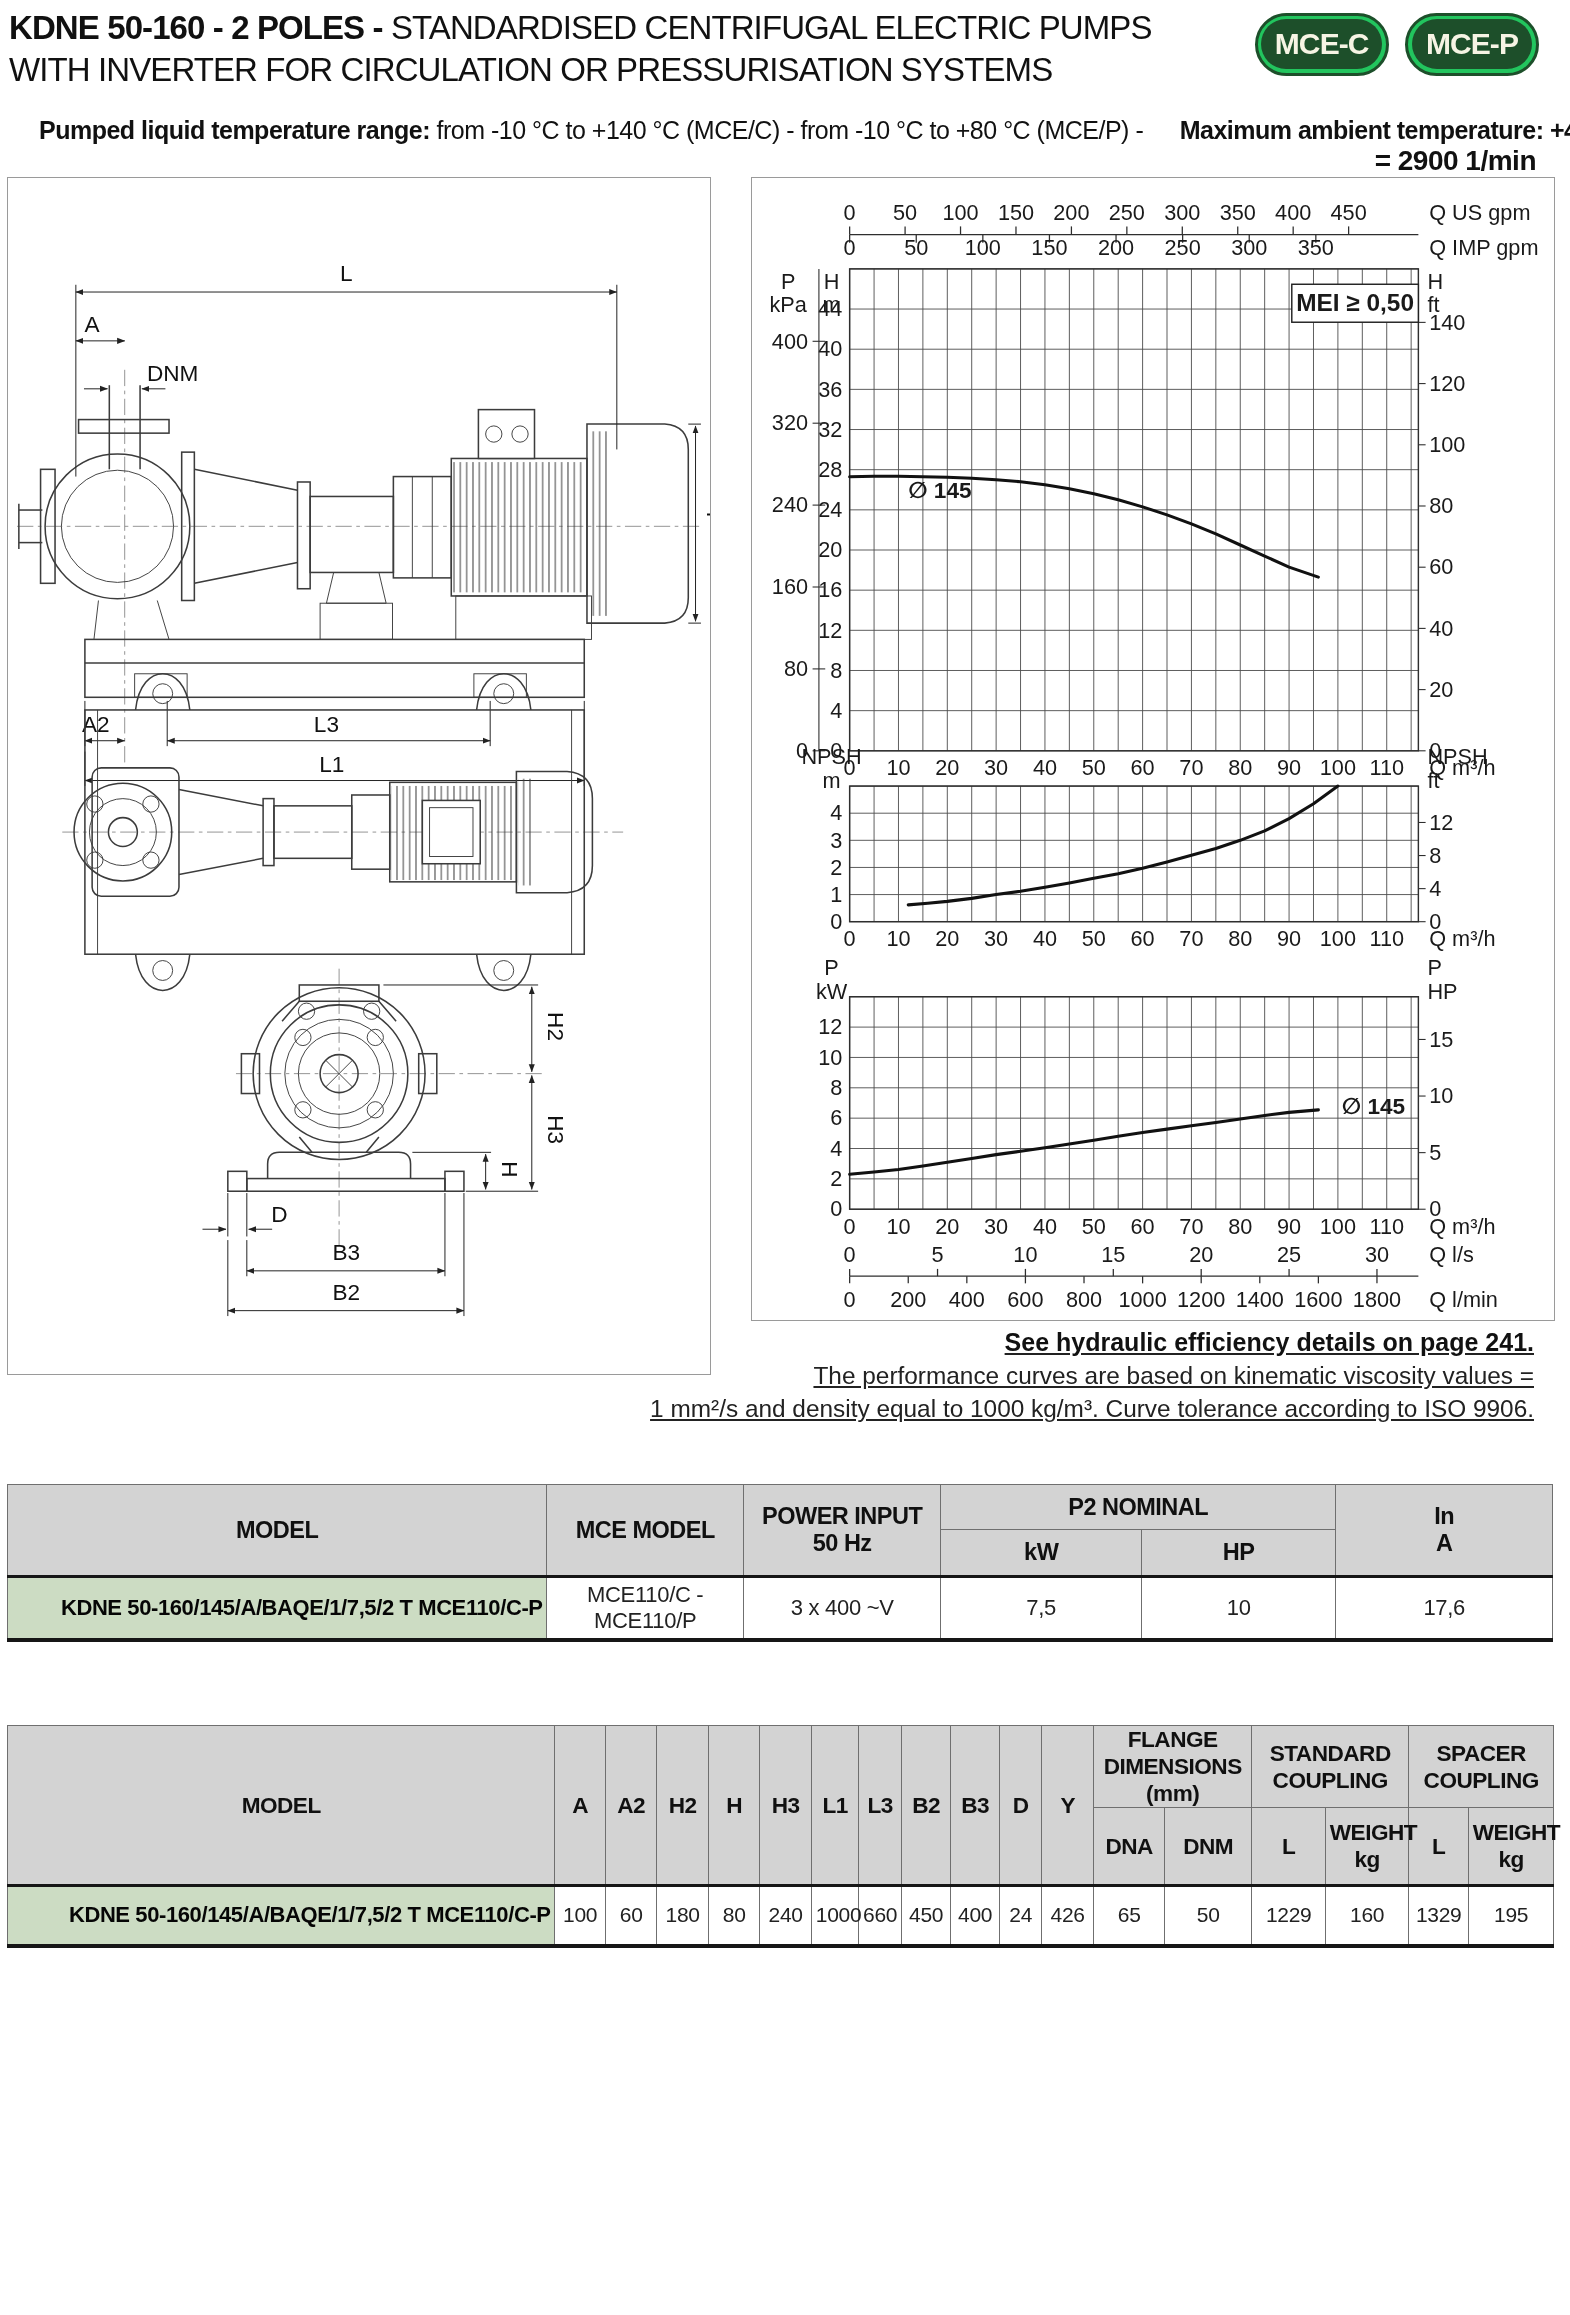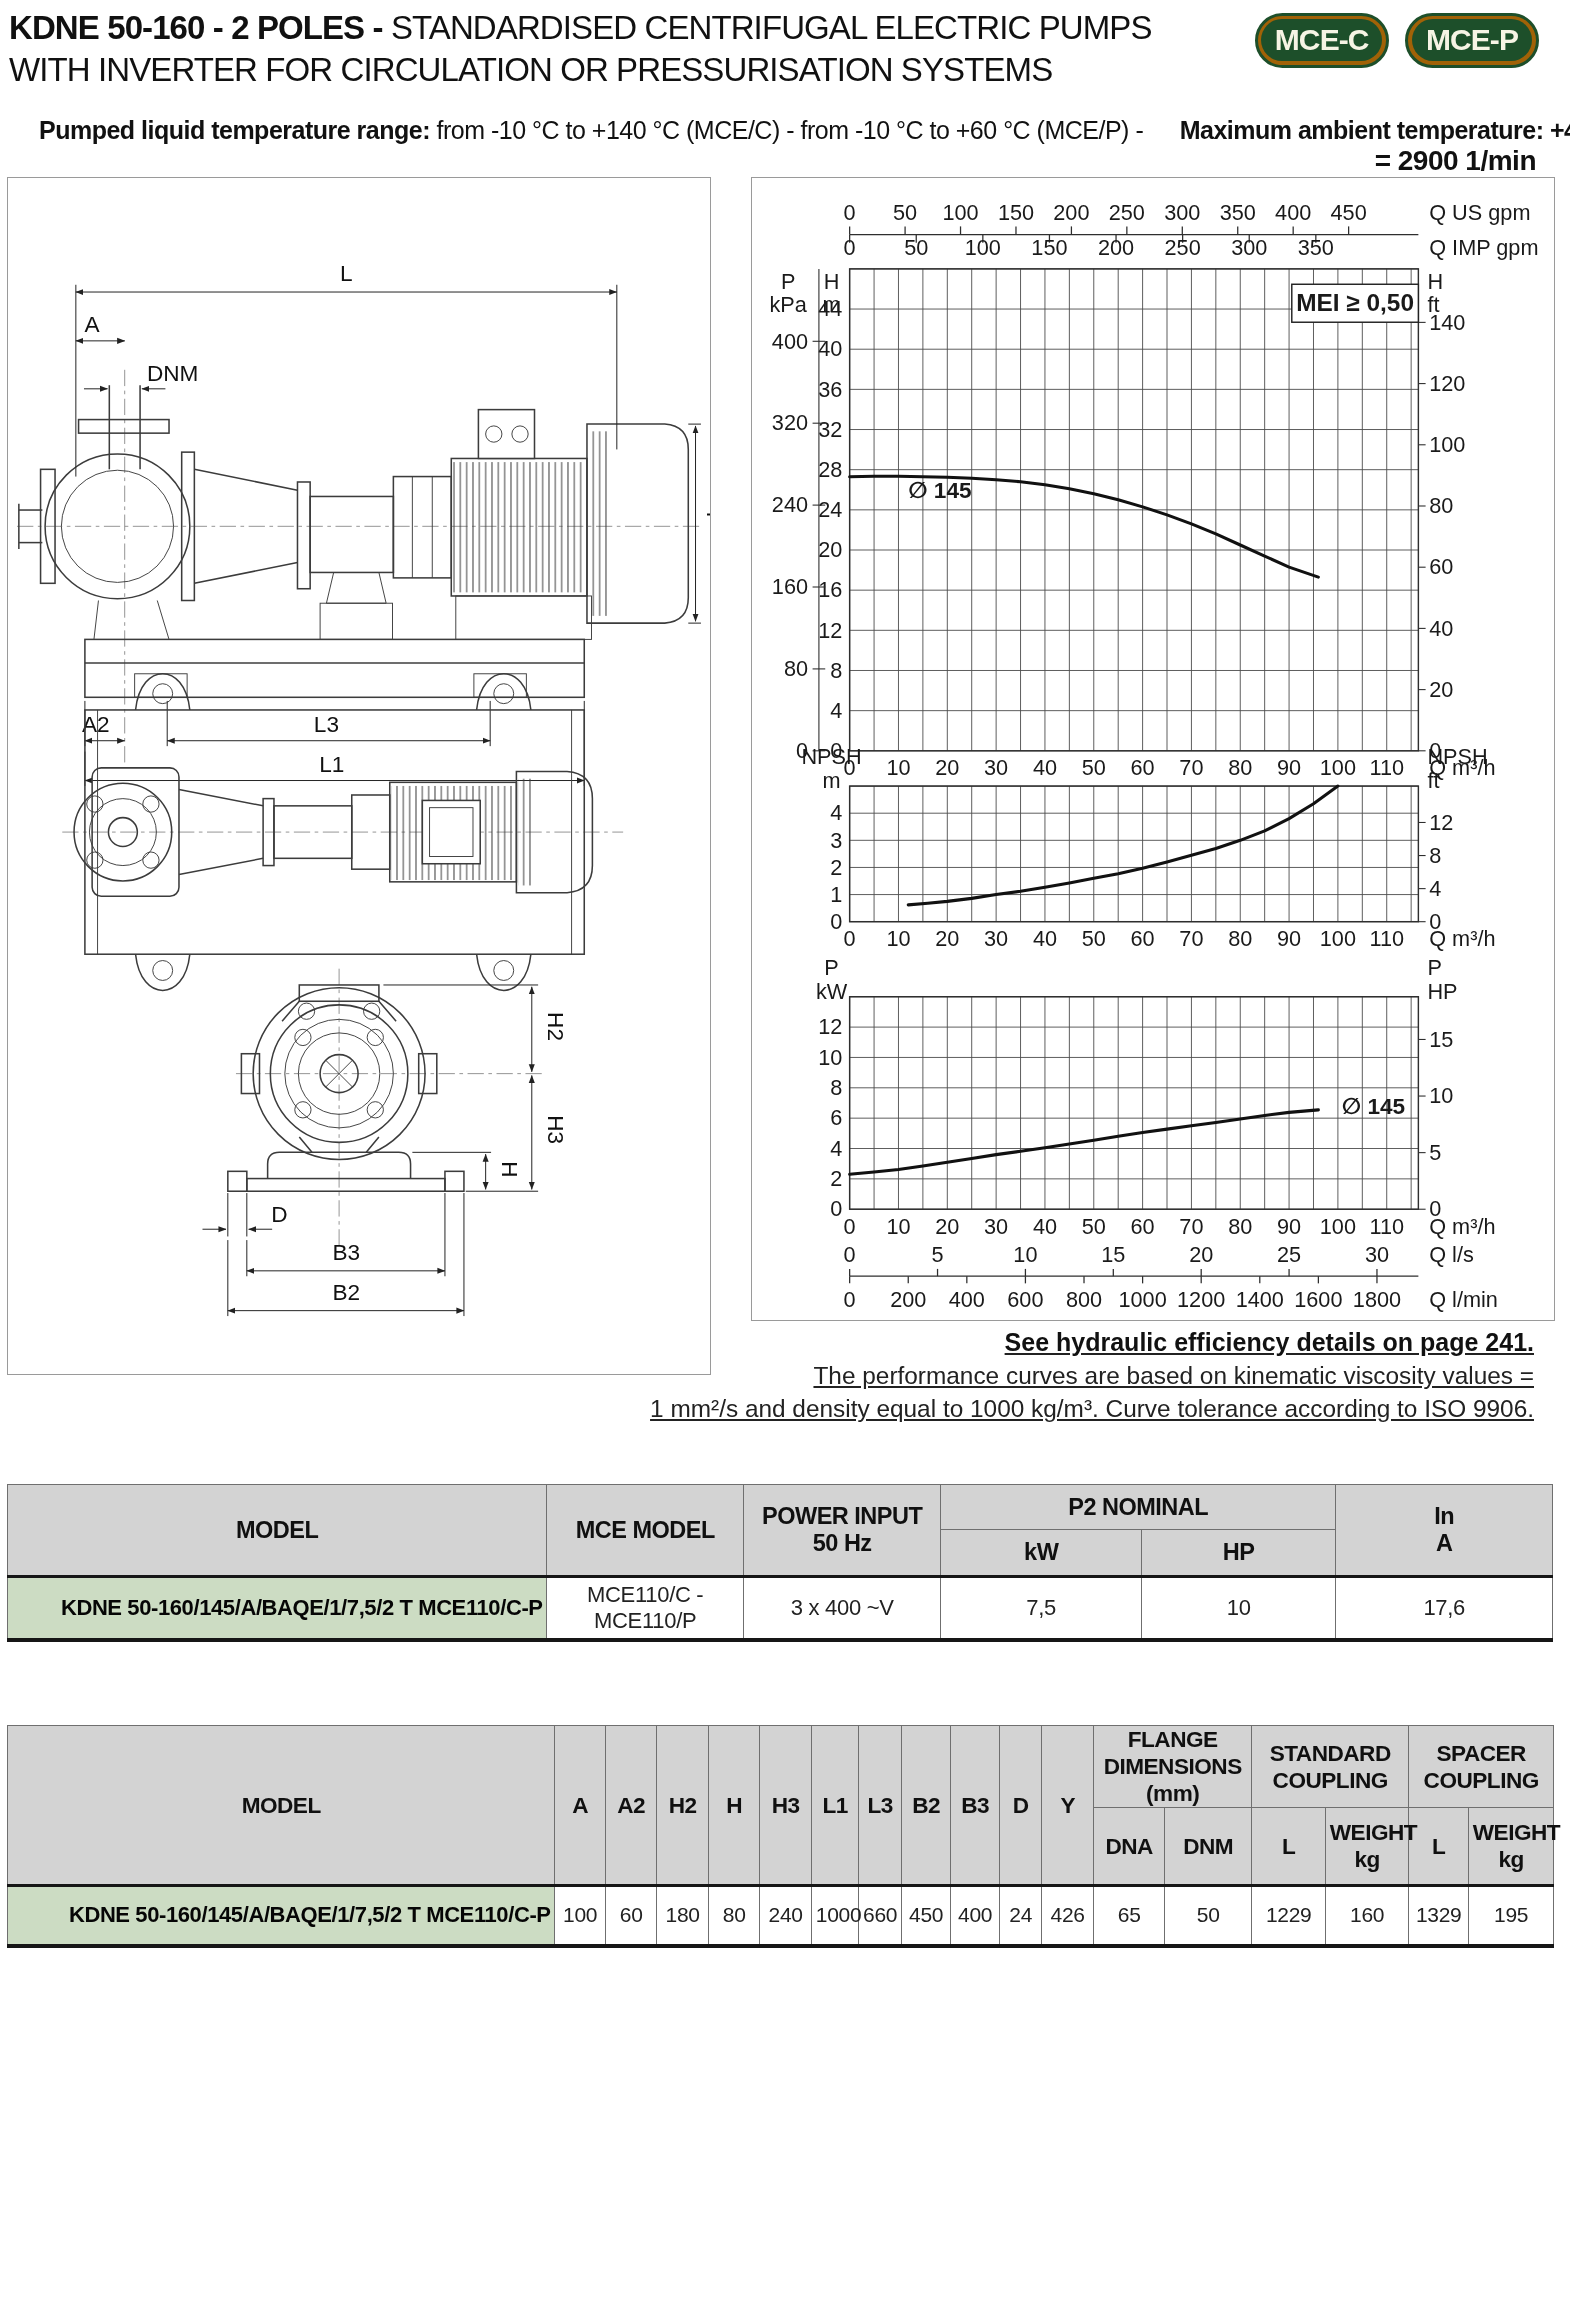--- a/index.html
+++ b/index.html
@@ -2,21 +2,21 @@
 <html style="font-size:14.5px"><head>
 <meta charset="utf-8">
 <style>
   html,body{margin:0;padding:0;background:#e8e8e8;}
   .page{position:relative;width:1570px;height:2316px;background:#fff;
         font-family:"Liberation Sans","DejaVu Sans",sans-serif;color:#111;overflow:hidden;}
   
   .title{position:absolute;left:9px;top:7.2px;letter-spacing:-0.9px;line-height:42px;font-size:33px;}
   .title .b{font-weight:bold;}
   .badges{position:absolute;right:31px;top:12.7px;display:flex;gap:16.3px;}
-  .badge{width:134px;height:55px;border:3.6px solid #1d4f2a;border-radius:36px;background:#a16207;
+  .badge{width:134px;height:63px;border:3.6px solid #1d4f2a;border-radius:36px;background:#22c55e;
          box-sizing:border-box;padding:3.6px;}
   .badge-in{width:100%;height:100%;background:#1d4f2a;border-radius:29px;display:flex;
             align-items:center;justify-content:center;color:#f6f4e4;font-weight:bold;font-size:30px;letter-spacing:-0.9px;}
   .templine{position:absolute;left:9px;top:116px;font-size:25px;letter-spacing:-0.5px;white-space:nowrap;}
   .templine .b{font-weight:bold;margin-left:30px;}
   .speed{position:absolute;right:34px;top:145px;font-weight:bold;font-size:28px;letter-spacing:-0.5px;}
   
   .box{position:absolute;border:1.8px solid #9a9a9a;background:#fff;}
   .box-left{left:7.2px;top:177px;width:702px;height:1196px;}
   .box-right{left:751px;top:177px;width:802px;height:1142px;}
@@ -62,21 +62,21 @@
 
   <div class="badges">
     <div class="badge">
         <div class="badge-in">MCE-C</div>
       </div>
     <div class="badge">
         <div class="badge-in">MCE-P</div>
       </div>
   </div>
 
-  <div class="templine"><span class="b">Pumped liquid temperature range:</span><span> from -10 °C to +140 °C (MCE/C) - from -10 °C to +60 °C (MCE/P) - </span><span class="b">Maximum ambient temperature: +40 °C</span></div>
+  <div class="templine"><span class="b">Pumped liquid temperature range:</span><span> from -10 °C to +140 °C (MCE/C) - from -10 °C to +80 °C (MCE/P) - </span><span class="b">Maximum ambient temperature: +40 °C</span></div>
   <div class="speed">= 2900 1/min</div>
 
   <div class="box box-left">
     <svg viewBox="0 0 776 1322" width="702" height="1196">
       <defs>
         <marker id="ar" viewBox="0 0 10 10" refX="9.5" refY="5" markerWidth="8" markerHeight="8" orient="auto-start-reverse">
             <path d="M0 1.2 L10 5 L0 8.8 z" fill="#222"></path>
           </marker>
         <pattern id="fins" width="7" height="8" patternUnits="userSpaceOnUse">
             <line x1="3" y1="0" x2="3" y2="8" stroke="#3c3c3c" stroke-width="1.1"></line>

